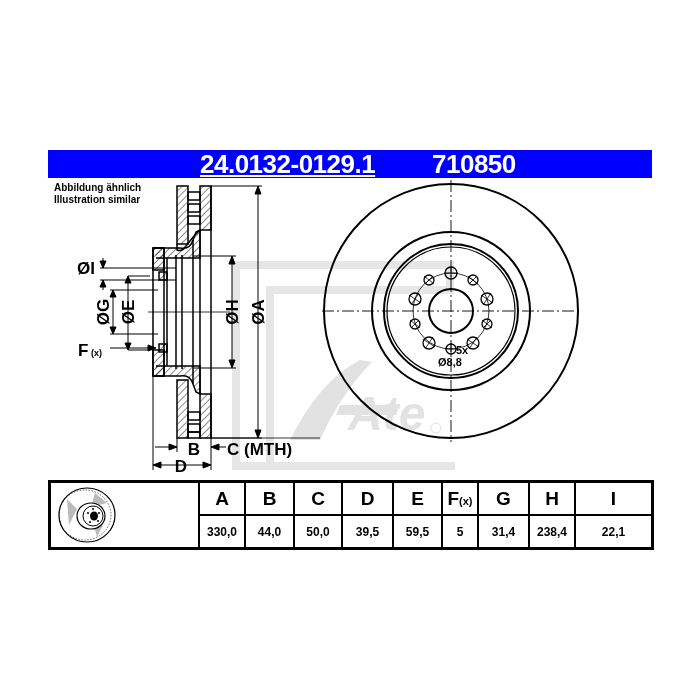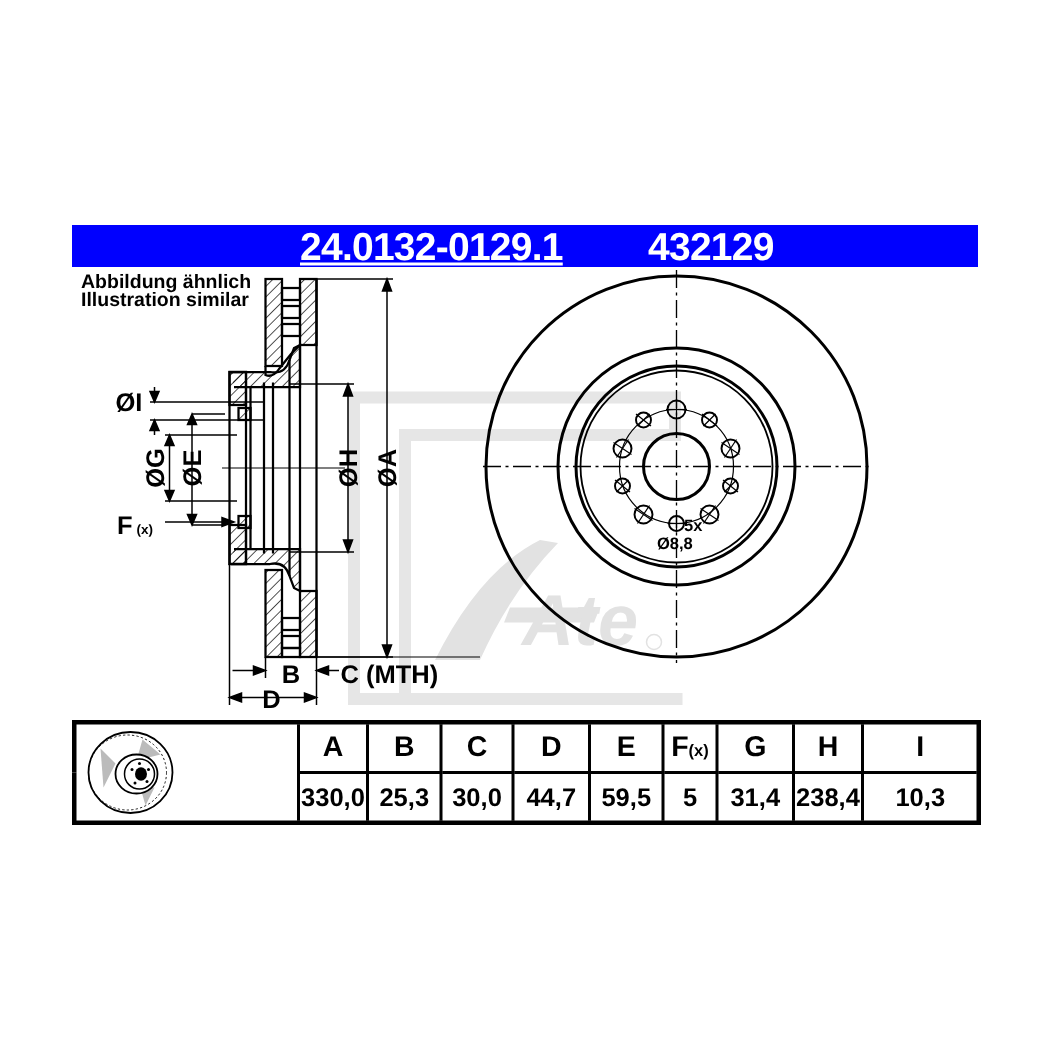--- a/index.html
+++ b/index.html
@@ -1,34 +1,34 @@
 <!DOCTYPE html>
 <html><head>
 <meta charset="utf-8">
 <style>
   html, body { margin:0; padding:0; background:#ffffff; }
   body { width:700px; height:700px; position:relative; overflow:hidden; font-family:"Liberation Sans", sans-serif; }
   .banner { position:absolute; left:48px; top:150px; width:604px; height:28px; background:#0000ff; }
   .banner .pn { position:absolute; left:152px; top:0; height:16px; line-height:29px; color:#fff; font-weight:bold; font-size:26px; letter-spacing:-0.5px;text-decoration:underline; }
   .banner .code { position:absolute; left:384px; top:0; height:28px; line-height:29px; color:#fff; font-weight:bold; font-size:26px; letter-spacing:-0.5px; }
-  .caption { position:absolute; left:54px; top:182px; font-size:13px; font-weight:bold; line-height:12px; color:#000; }
+  .caption { position:absolute; left:54px; top:182px; font-size:10px; font-weight:bold; line-height:12px; color:#000; }
   svg.drawing { position:absolute; left:0; top:0; }
   .spec-table { position:absolute; left:48px; top:480px; border-collapse:collapse; border:3px solid #000; }
   .spec-table td { border:2px solid #000; padding:0; text-align:center; font-weight:bold; color:#000; }
   .spec-table .hdr td { height:31px; font-size:19px; }
-  .spec-table .val td { height:31px; font-size:17px; }
+  .spec-table .val td { height:31px; font-size:12px; }
   .spec-table td.img-cell { width:147px; background:#fff; text-align:left; vertical-align:middle; }
   .fx-small { font-size:11px; }
 </style>
 </head>
 <body>
 
 <div class="banner">
   <span class="pn">24.0132-0129.1</span>
-  <span class="code">432129</span>
+  <span class="code">710850</span>
 </div>
 
 <div class="caption">
   <div>Abbildung ähnlich</div>
   <div>Illustration similar</div>
 </div>
 
 <svg class="drawing" width="700" height="700" viewBox="0 0 700 700">
   <defs>
     <pattern id="hatch" patternUnits="userSpaceOnUse" width="5" height="5" patternTransform="rotate(45)">
@@ -220,23 +220,23 @@
     <td style="width:46px">C</td>
     <td style="width:49px">D</td>
     <td style="width:47px">E</td>
     <td style="width:34px"><span>F</span><span class="fx-small">(x)</span></td>
     <td style="width:49px">G</td>
     <td style="width:44px">H</td>
     <td style="width:75px">I</td>
   </tr>
   <tr class="val">
     <td>330,0</td>
-    <td>25,3</td>
-    <td>30,0</td>
-    <td>44,7</td>
+    <td>44,0</td>
+    <td>50,0</td>
+    <td>39,5</td>
     <td>59,5</td>
     <td>5</td>
     <td>31,4</td>
     <td>238,4</td>
-    <td>10,3</td>
+    <td>22,1</td>
   </tr>
 </tbody>
   </table>
 
 </body></html>

